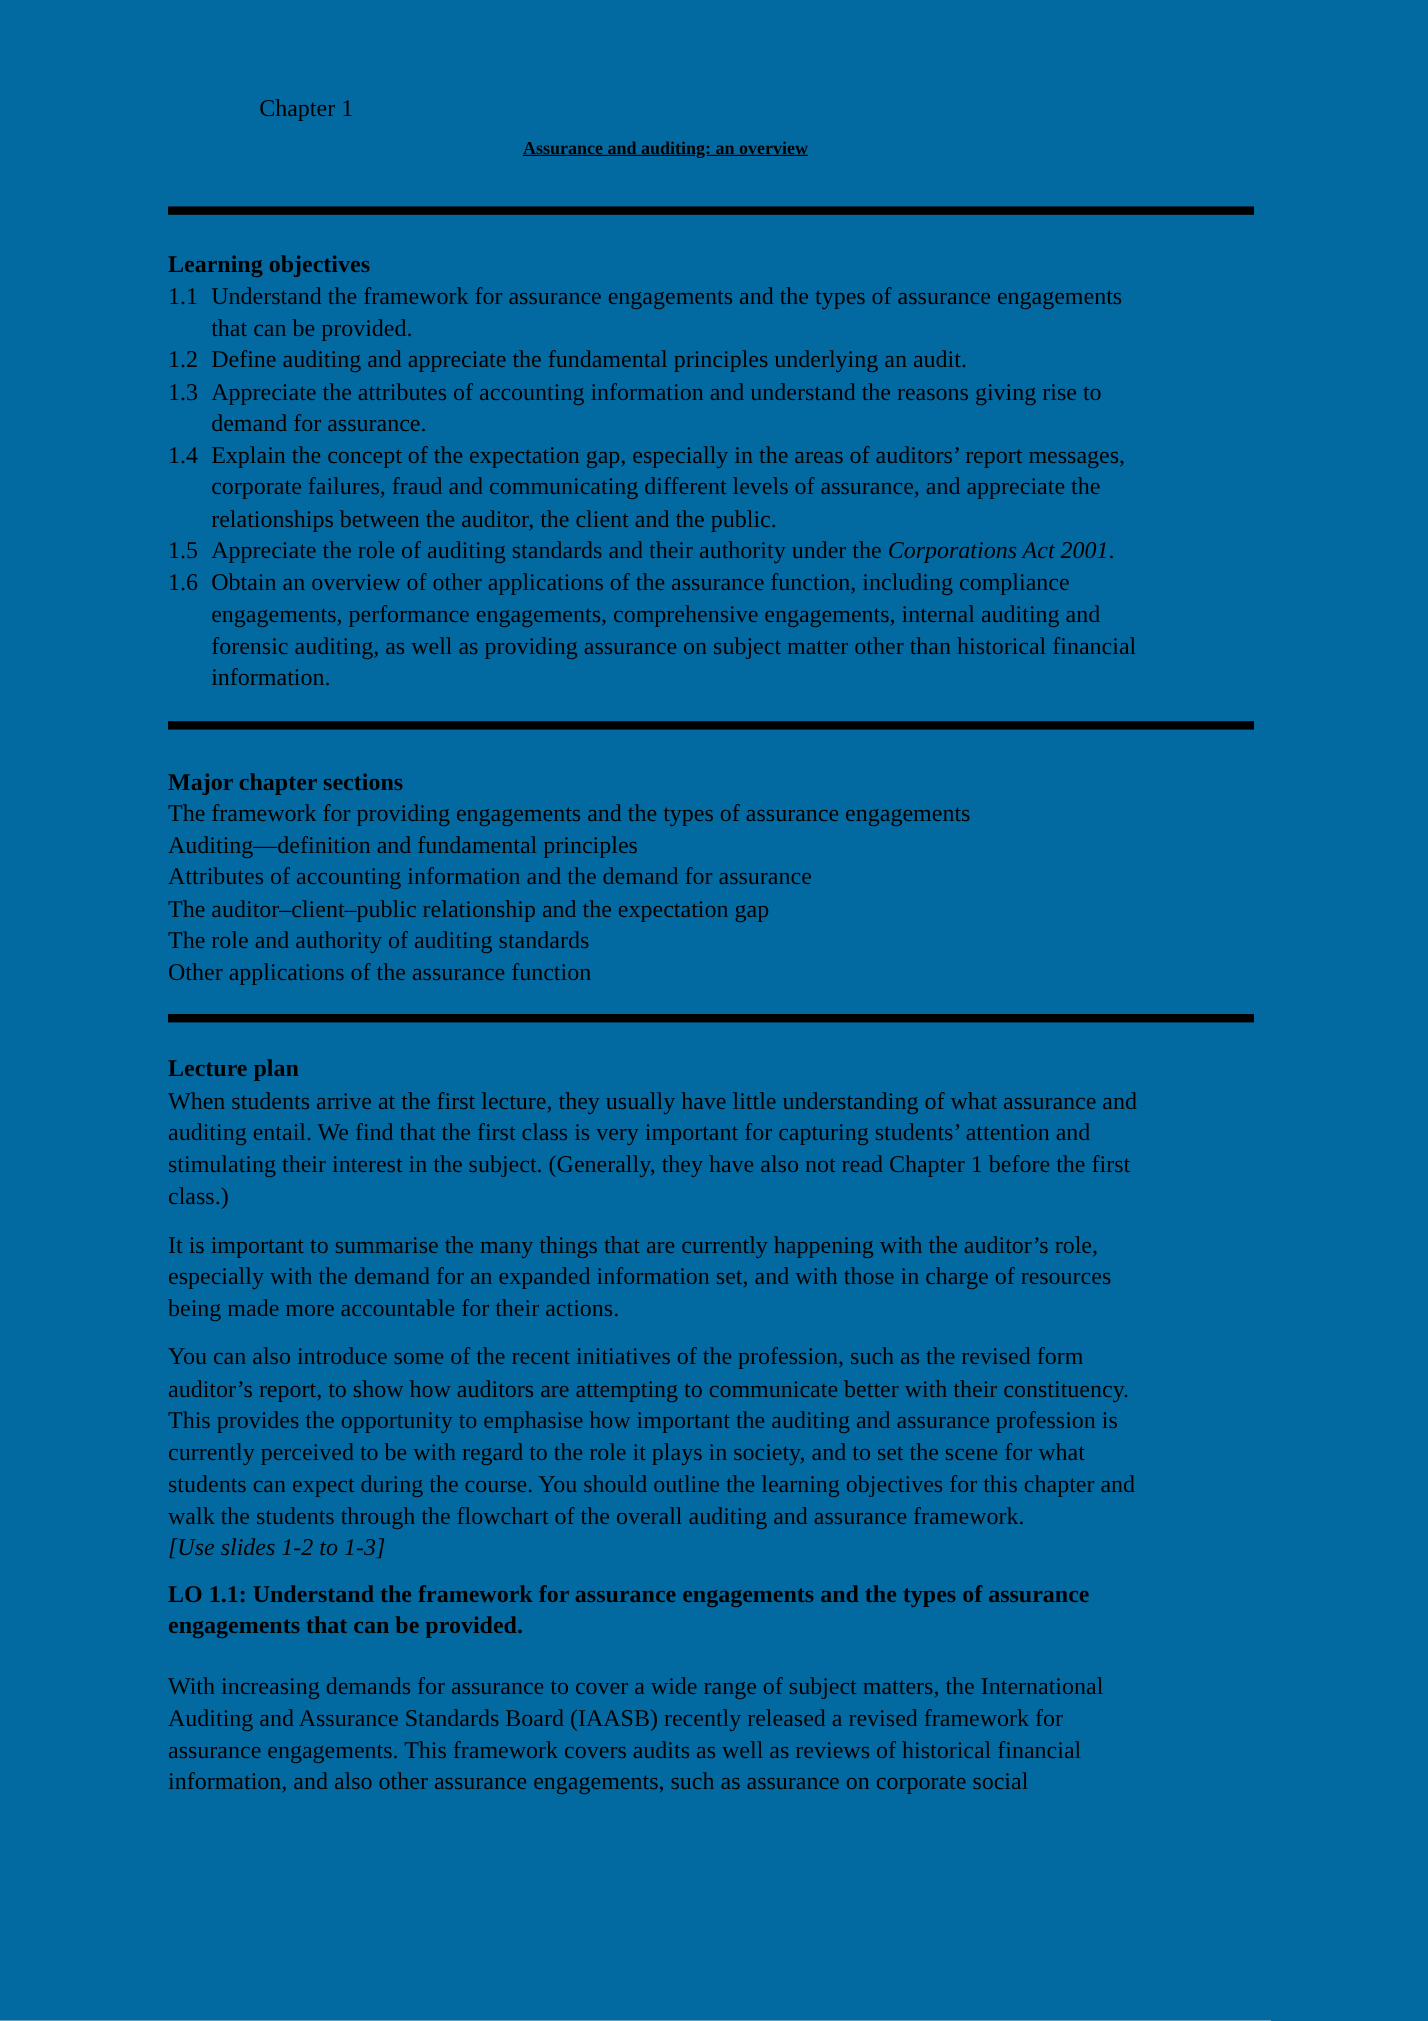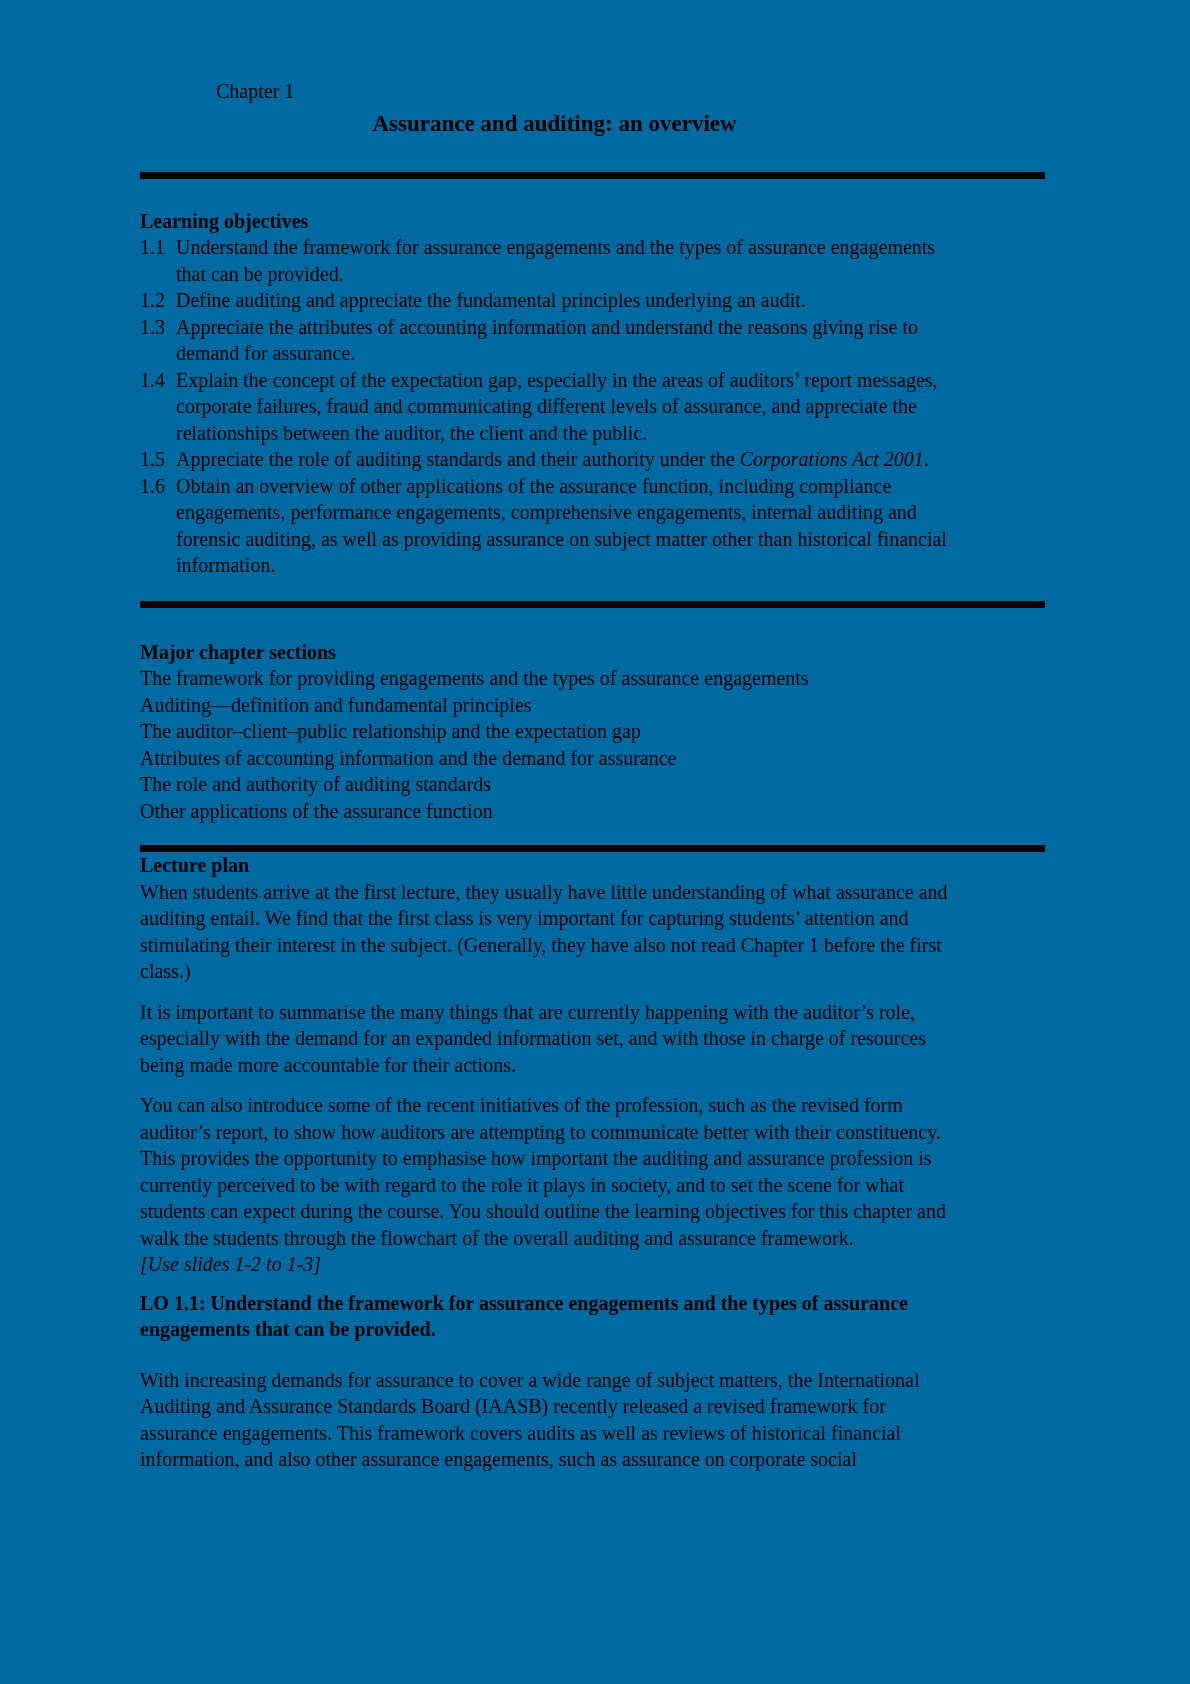--- a/index.html
+++ b/index.html
@@ -21,40 +21,41 @@
     overflow: hidden;
   }
   .column { width: 905px; }
   .chapter-label {
     padding-left: 76px;
     white-space: nowrap;
   }
   .doc-title {
     margin: 4px 76px 0 0;
     text-align: center;
-    font-size: 23px;
+    font-size: 15px;
     font-weight: bold;
     line-height: 30px;
     white-space: nowrap;
+    text-decoration: underline;
   }
   .rule {
     height: 7px;
     background: #000000;
     width: 905px;
   }
   .rule-1 { margin-top: 33px; }
   .rule-2 { margin-top: 22px; }
   .rule-3 { margin-top: 21px; }
   .heading {
     font-weight: bold;
     white-space: nowrap;
   }
   .heading-lo  { margin-top: 29px; }
   .heading-mcs { margin-top: 31px; }
-  .heading-lp  { }
+  .heading-lp  { margin-top: 26px; }
   .line { white-space: nowrap; }
   .lo-item {
     position: relative;
     padding-left: 36px;
   }
   .lo-num {
     position: absolute;
     left: 0;
     top: 0;
     line-height: 26.5px;
@@ -127,22 +128,22 @@
       </div>
     </section>
 
     <div class="rule rule-2"></div>
 
     <section>
       <div class="heading heading-mcs">Major chapter sections</div>
       <div>
           <div class="line"><span>The framework for providing engagements and the types of assurance engagements</span></div>
           <div class="line"><span>Auditing—definition and fundamental principles</span></div>
+          <div class="line"><span>Attributes of accounting information and the demand for assurance</span></div>
           <div class="line"><span>The auditor–client–public relationship and the expectation gap</span></div>
-          <div class="line"><span>Attributes of accounting information and the demand for assurance</span></div>
           <div class="line"><span>The role and authority of auditing standards</span></div>
           <div class="line"><span>Other applications of the assurance function</span></div>
         </div>
     </section>
 
     <div class="rule rule-3"></div>
 
     <section>
       <div class="heading heading-lp">Lecture plan</div>
       <div class="para para-first">

